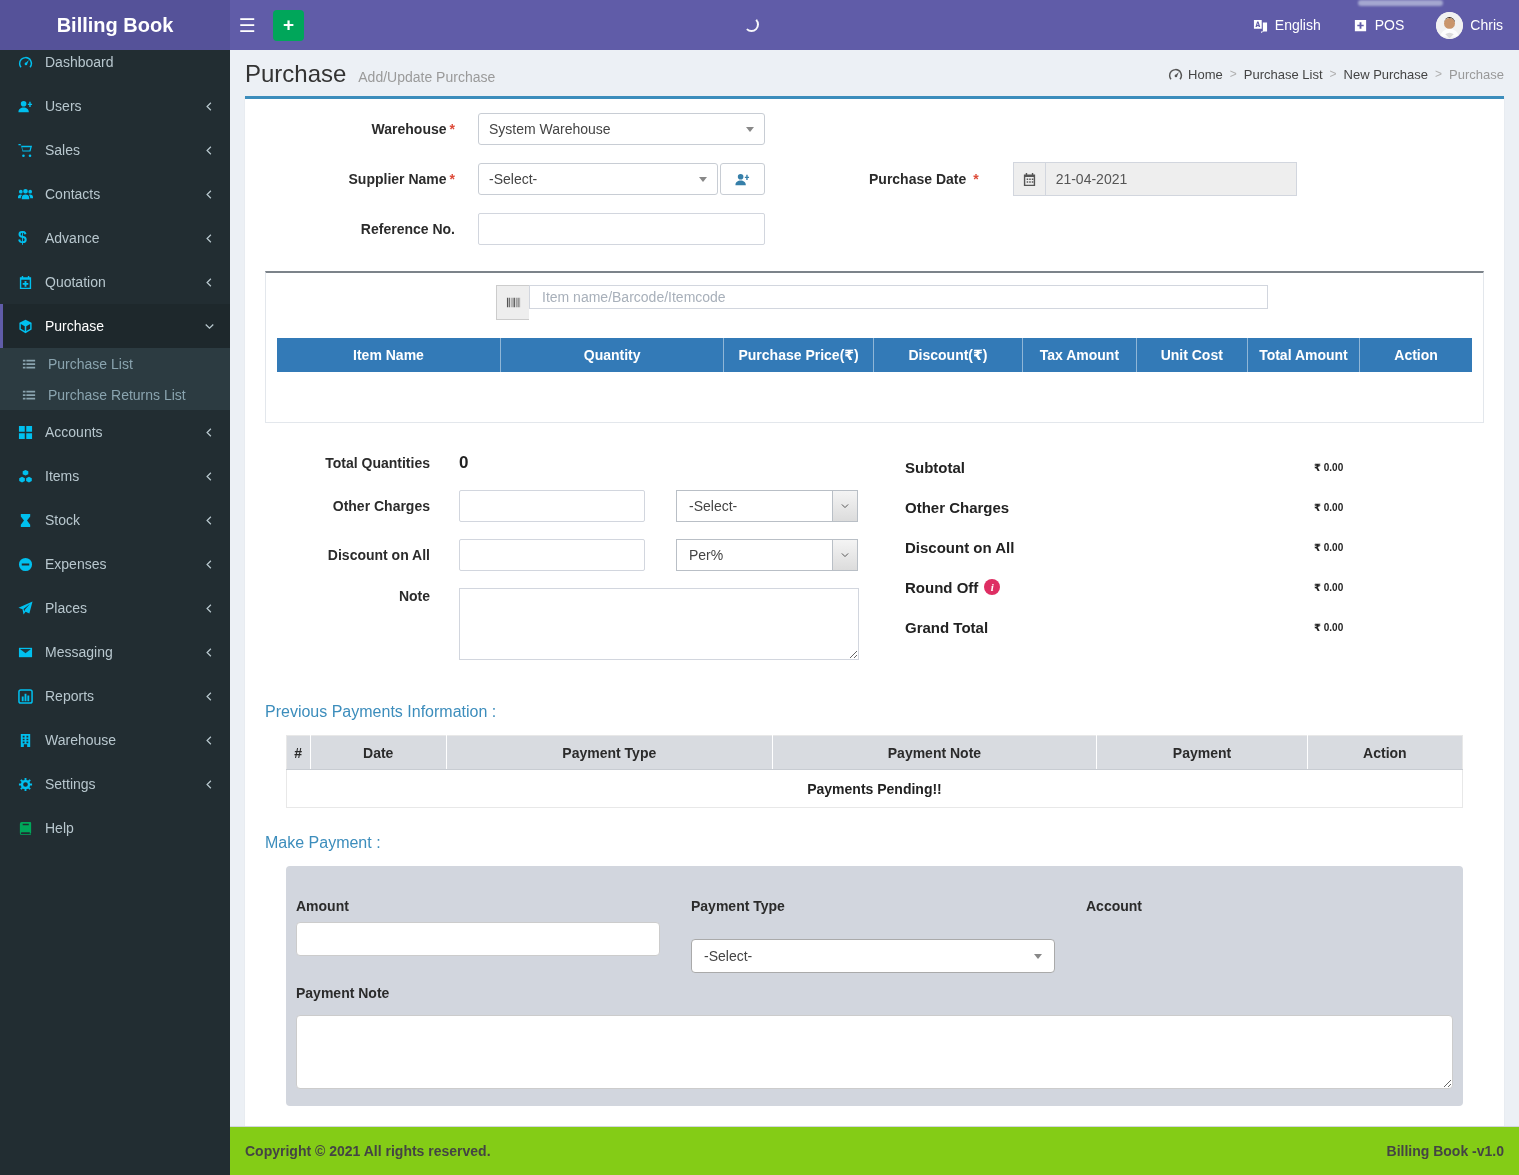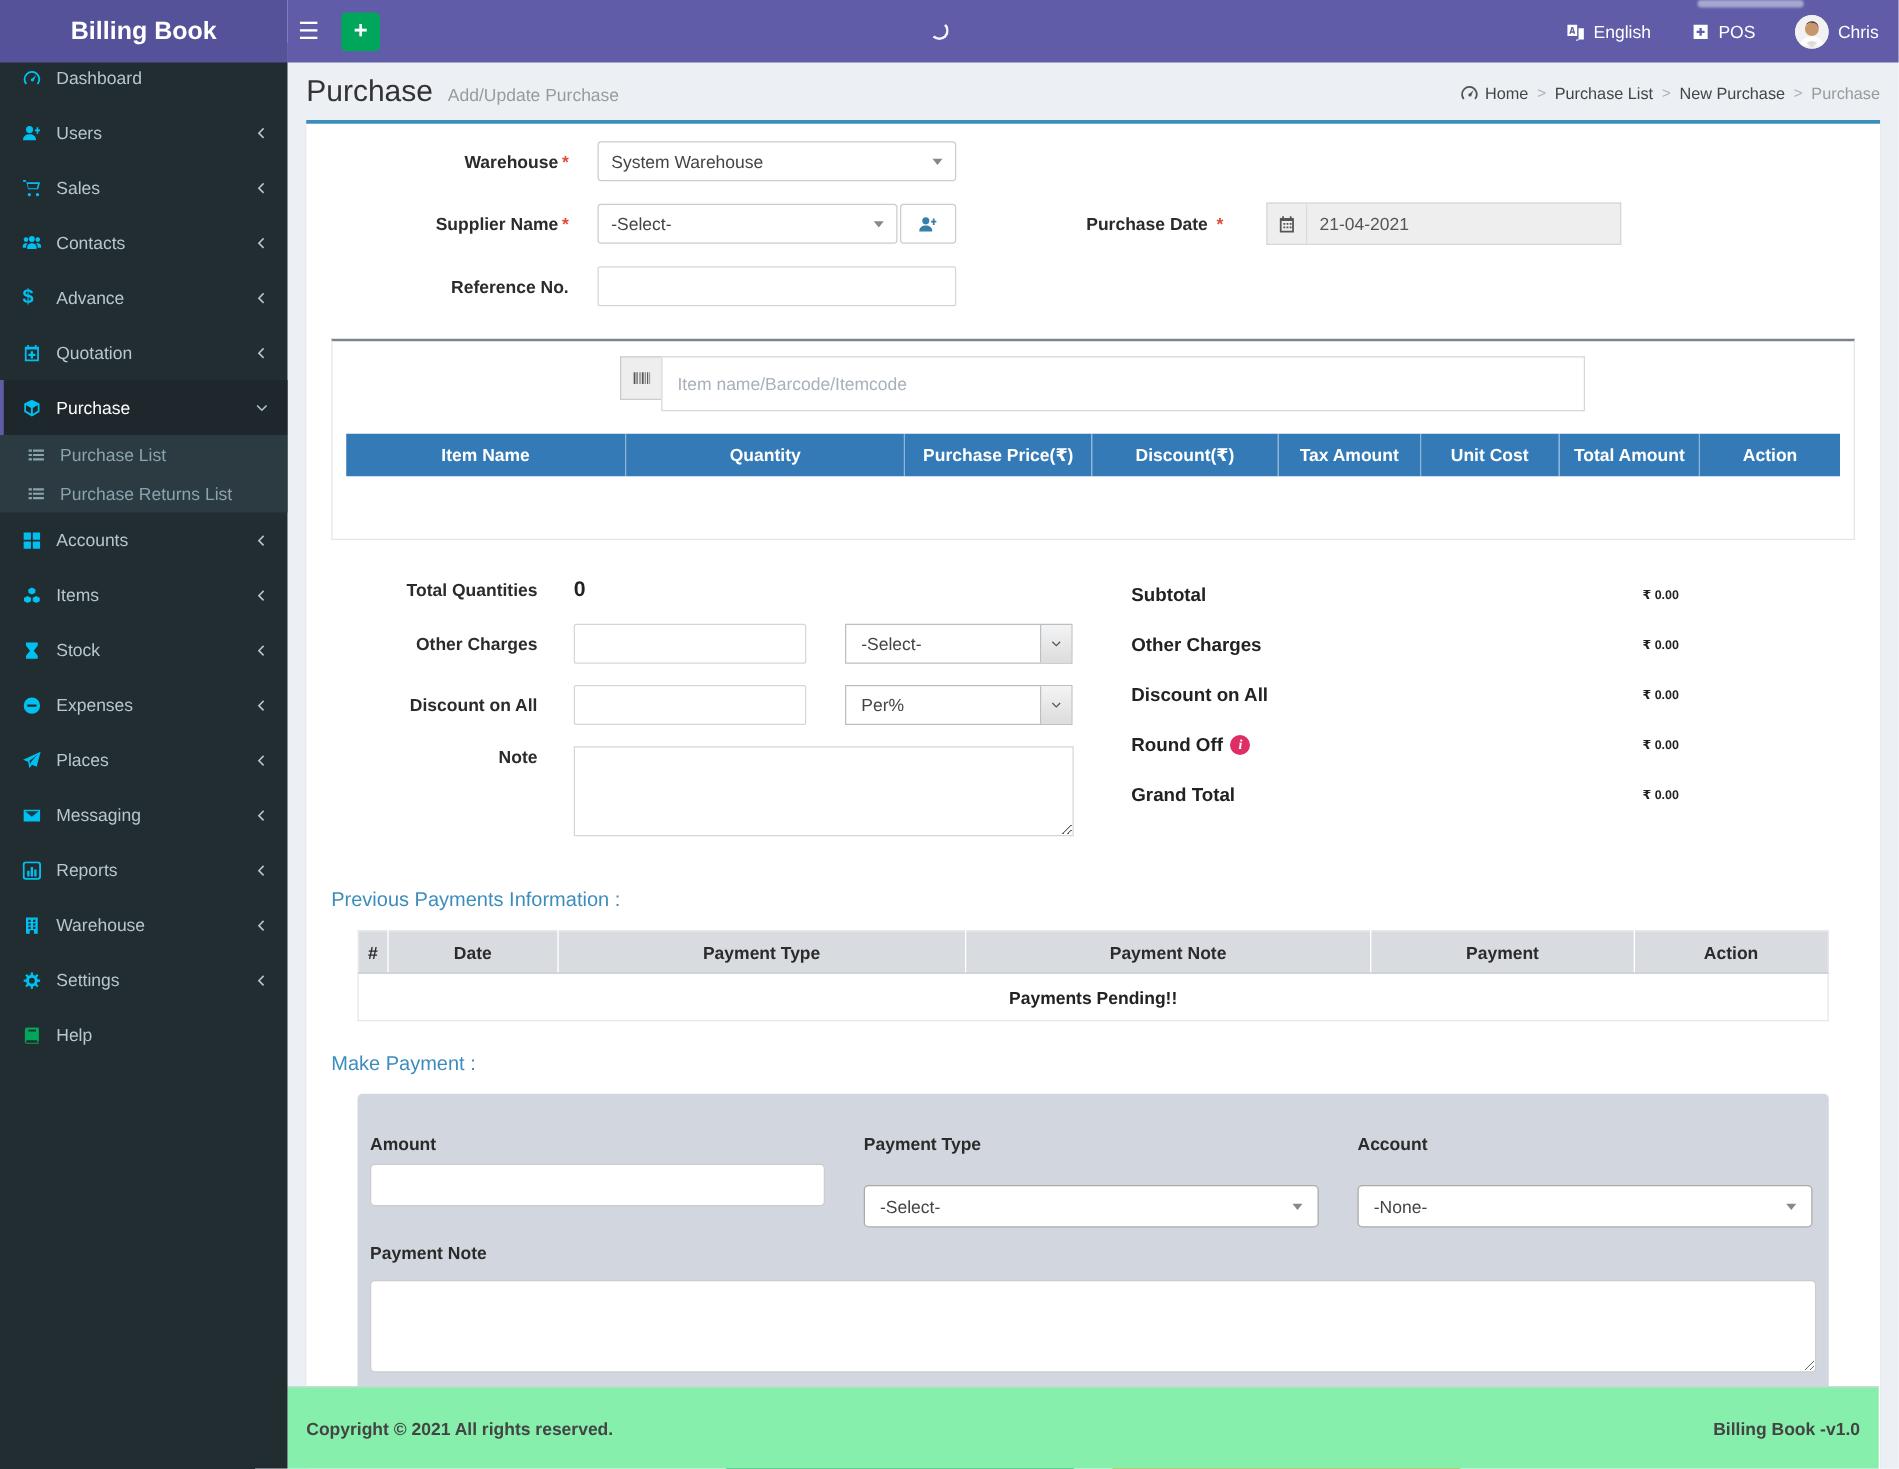--- a/index.html
+++ b/index.html
@@ -74,21 +74,21 @@
   .pd-addon { width:33px; height:34px; background:#eee; border:1px solid #d2d6de; display:flex;
               align-items:center; justify-content:center; color:#555; }
   .pd-input { width:251px; height:34px; background:#eee; border:1px solid #d2d6de; border-left:none;
               display:flex; align-items:center; padding:0 10px; color:#555; }
 
   
   .items-panel { margin-top:26px; border:1px solid #e3e7ec; border-top:2px solid #7c838a; padding:12px 11px 26px; }
   .search-group { display:flex; width:772px; margin-left:219px; }
   .search-addon { width:33px; height:35px; background:#eee; border:1px solid #ccc; border-right:none;
                   display:flex; align-items:center; justify-content:center; color:#555; }
-  .search-input { flex:1; height:44px; border:1px solid #d2d6de; padding:0 12px; font-size:14px; font-family:inherit; color:#333; }
+  .search-input { flex:1; height:24px; border:1px solid #d2d6de; padding:0 12px; font-size:14px; font-family:inherit; color:#333; }
   .search-input::placeholder { color:#a8b0ba; }
   .items-table { width:100%; border-collapse:collapse; margin-top:18px; }
   .items-table th { background:var(--table-header-blue,#337ab7); color:#fff; font-size:14px; font-weight:bold;
                     height:34px; border-left:1px solid rgba(255,255,255,.45); }
   .items-table th:first-child { border-left:none; }
   .iw0{width:18.7%}.iw1{width:18.7%}.iw2{width:12.5%}.iw3{width:12.5%}.iw4{width:9.5%}.iw5{width:9.3%}.iw6{width:9.4%}.iw7{width:9.4%}
   .items-empty { height:24px; }
 
   
   .totals { display:flex; margin-top:30px; }
@@ -137,21 +137,21 @@
                 resize:both; font-family:inherit; font-size:14px; padding:6px 10px; }
 
   
   .actions { display:flex; justify-content:center; gap:29px; border-top:1px dotted #cfd4da; margin-top:34px; padding-top:24px; padding-bottom:10px; }
   .btn { width:280px; height:33px; border:none; border-radius:3px; color:#fff; font-size:14px;
          font-family:inherit; cursor:pointer; }
   .btn-save { background:var(--save-green,#00a65a); border:1px solid #008d4c; }
   .btn-close { background:var(--close-orange,#f39c12); border:1px solid #e08e0b; }
 
   
-  .main-footer { position:absolute; left:230px; right:16px; bottom:0; height:66px; background:#86efac;
+  .main-footer { position:absolute; left:230px; right:0; bottom:0; height:49px; background:#84cc16;
                  border-top:1px solid #d2d6de; display:flex; align-items:center;
                  justify-content:space-between; padding:0 15px; font-weight:bold; color:#444; }
 </style>
 </head>
 <body>
 
 <header class="topbar">
   <div class="brand">Billing Book</div>
   <div class="navbar">
     <div class="hamburger">☰</div>
@@ -628,24 +628,20 @@
         </div>
         <div class="mp-col">
           <div class="mp-label">Payment Type</div>
           <div class="mp-sel">
             <span>-Select-</span>
             <span class="caret"></span>
           </div>
         </div>
         <div class="mp-col">
           <div class="mp-label">Account</div>
-          <div class="mp-sel">
-            <span>-None-</span>
-            <span class="caret"></span>
-          </div>
         </div>
       </div>
       <div class="mp-label" style="margin-top:12px;">Payment Note</div>
       <textarea class="mp-note-ta" style=""></textarea>
     </div>
 
     <div class="actions">
       <button class="btn btn-save">Save</button>
       <button class="btn btn-close">Close</button>
     </div>

